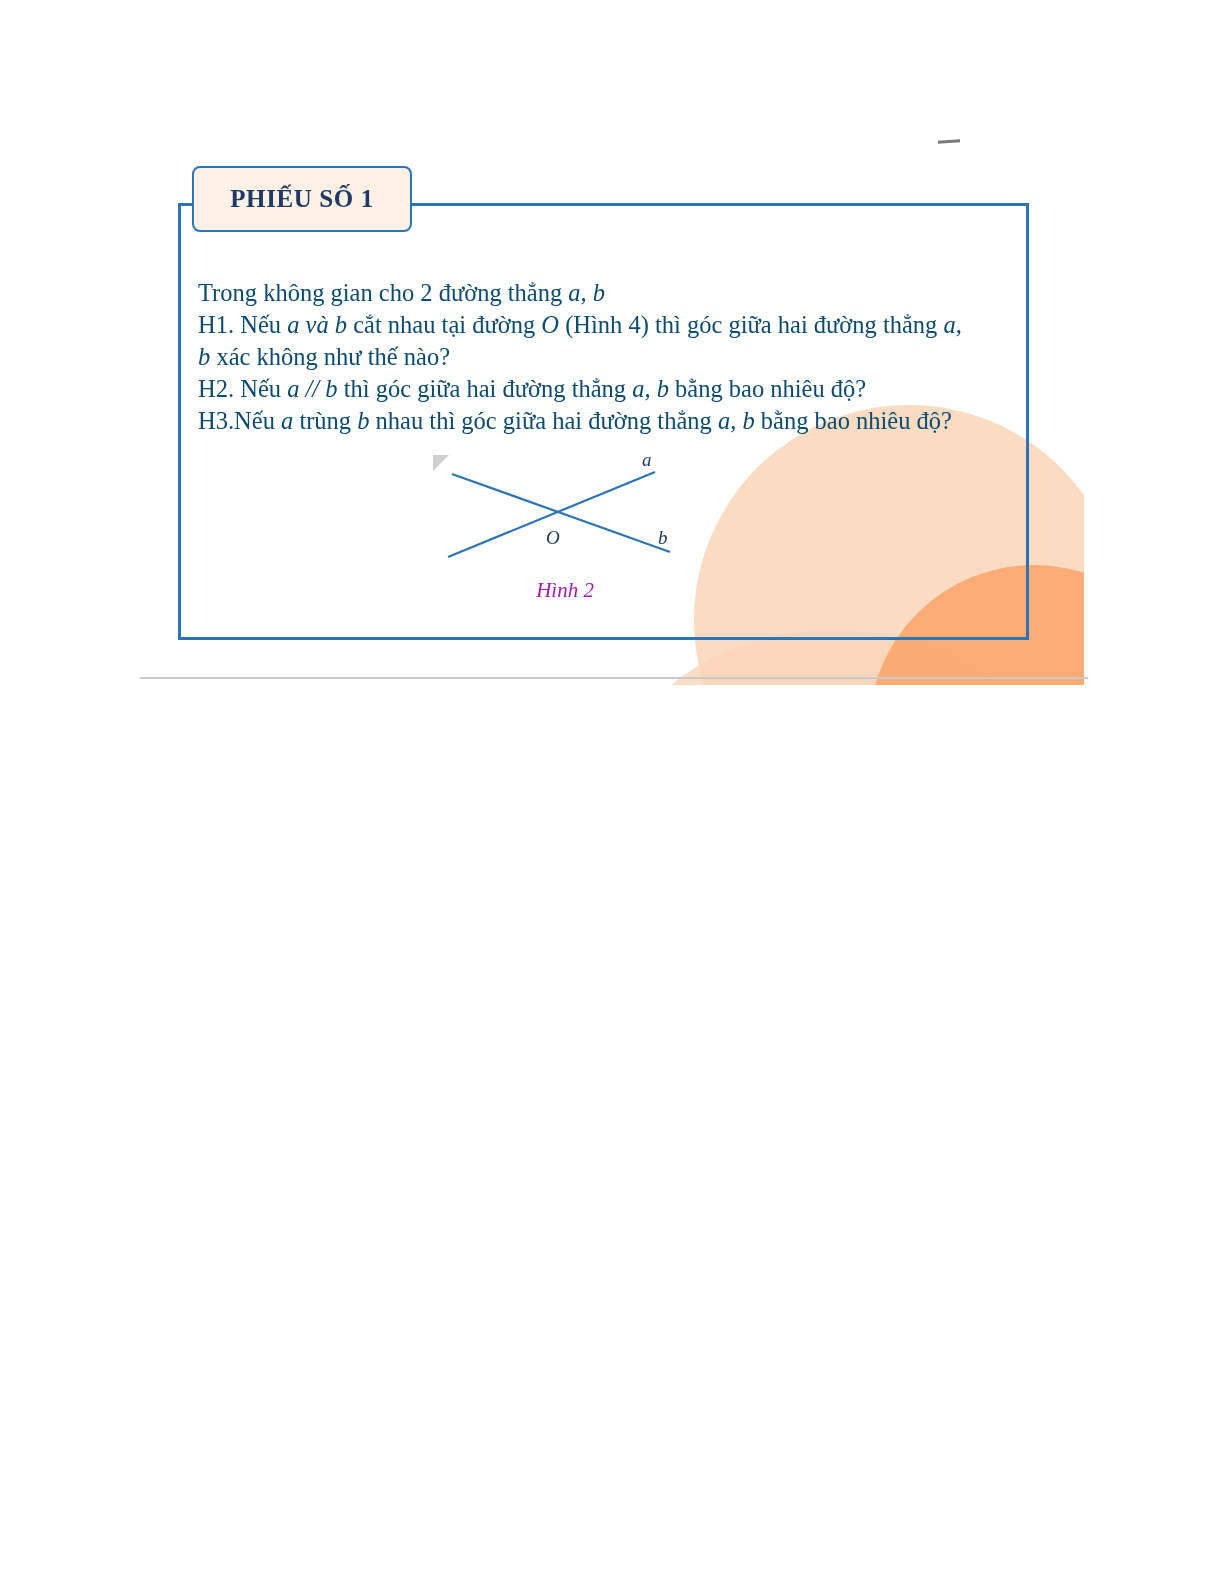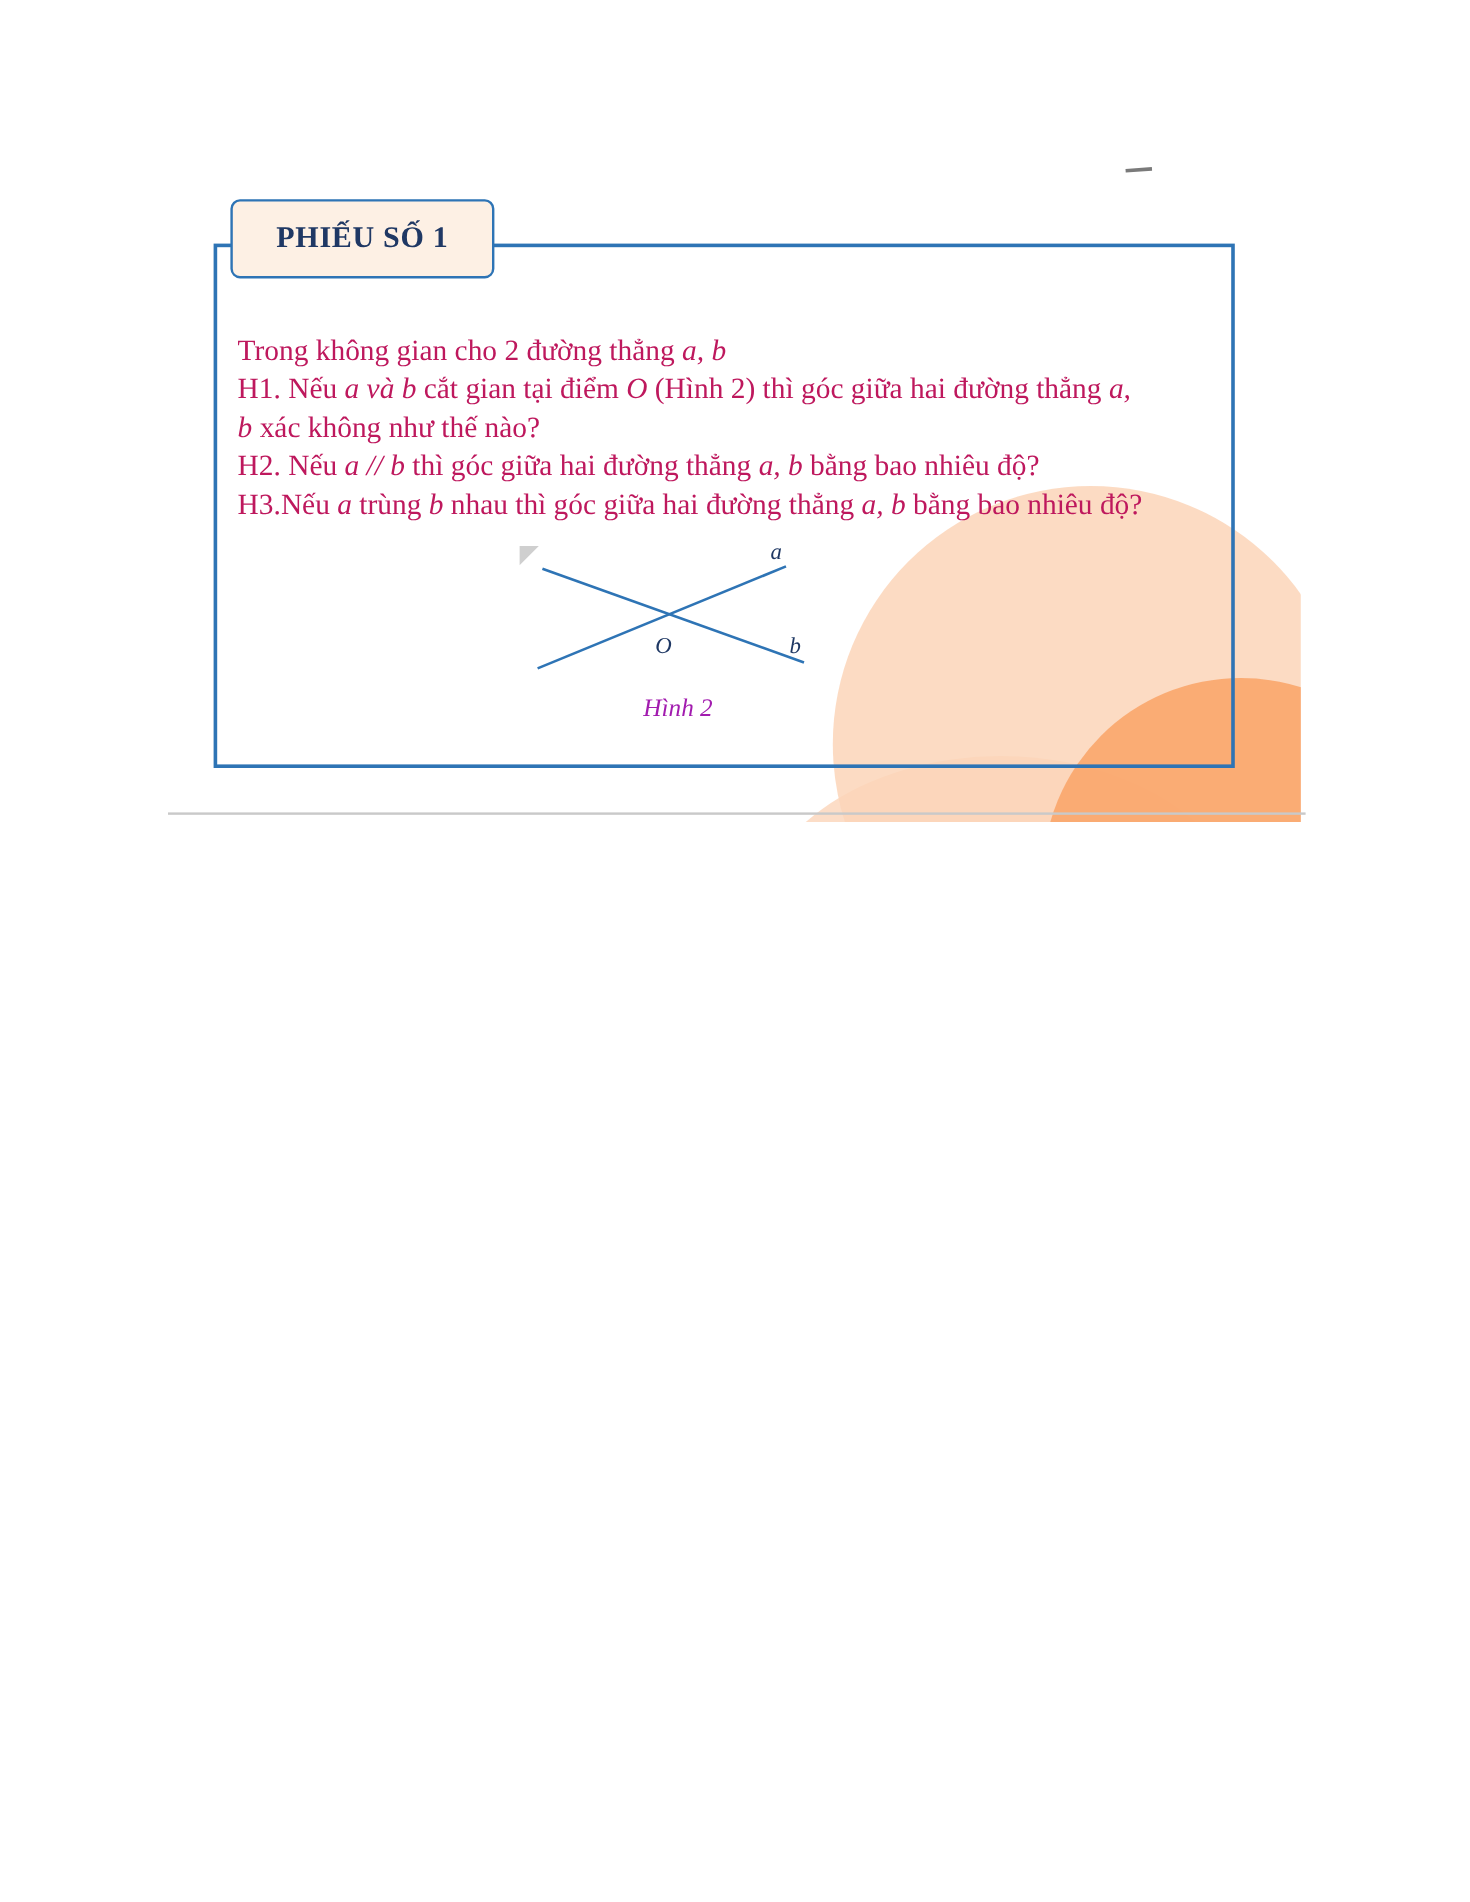--- a/index.html
+++ b/index.html
@@ -123,21 +123,21 @@
   }
 
   
   .body-text {
     position: absolute;
     left: 198px;
     top: 277px;
     width: 830px;
     font-size: 24.5px;
     line-height: 31px;
-    color: #be185d;
+    color: #0c4a6e;
   }
   .body-text p {
     margin: 0 0 1px 0;
     white-space: nowrap;
   }
   .it { font-style: italic; }
 
   
   .figure {
     position: absolute;
@@ -184,21 +184,21 @@
 
   <div class="title-tab">
     <span>PHIẾU SỐ 1</span>
   </div>
 
   <div class="body-text">
     <p>
       <span>Trong không gian cho 2 đường thẳng </span><span class="it">a, b</span>
     </p>
     <p>
-      <span>H1. Nếu </span><span class="it">a và b</span><span> cắt gian tại điểm </span><span class="it">O</span><span> (Hình 2) thì góc giữa hai đường thẳng </span><span class="it">a,</span>
+      <span>H1. Nếu </span><span class="it">a và b</span><span> cắt nhau tại đường </span><span class="it">O</span><span> (Hình 4) thì góc giữa hai đường thẳng </span><span class="it">a,</span>
     </p>
     <p>
       <span class="it">b</span><span> xác không như thế nào?</span>
     </p>
     <p>
       <span>H2. Nếu </span><span class="it">a // b</span><span> thì góc giữa hai đường thẳng </span><span class="it">a, b</span><span> bằng bao nhiêu độ?</span>
     </p>
     <p>
       <span>H3.Nếu  </span><span class="it">a</span><span> trùng </span><span class="it">b</span><span> nhau thì góc giữa hai đường thẳng </span><span class="it">a, b</span><span> bằng bao nhiêu độ?</span>
     </p>

